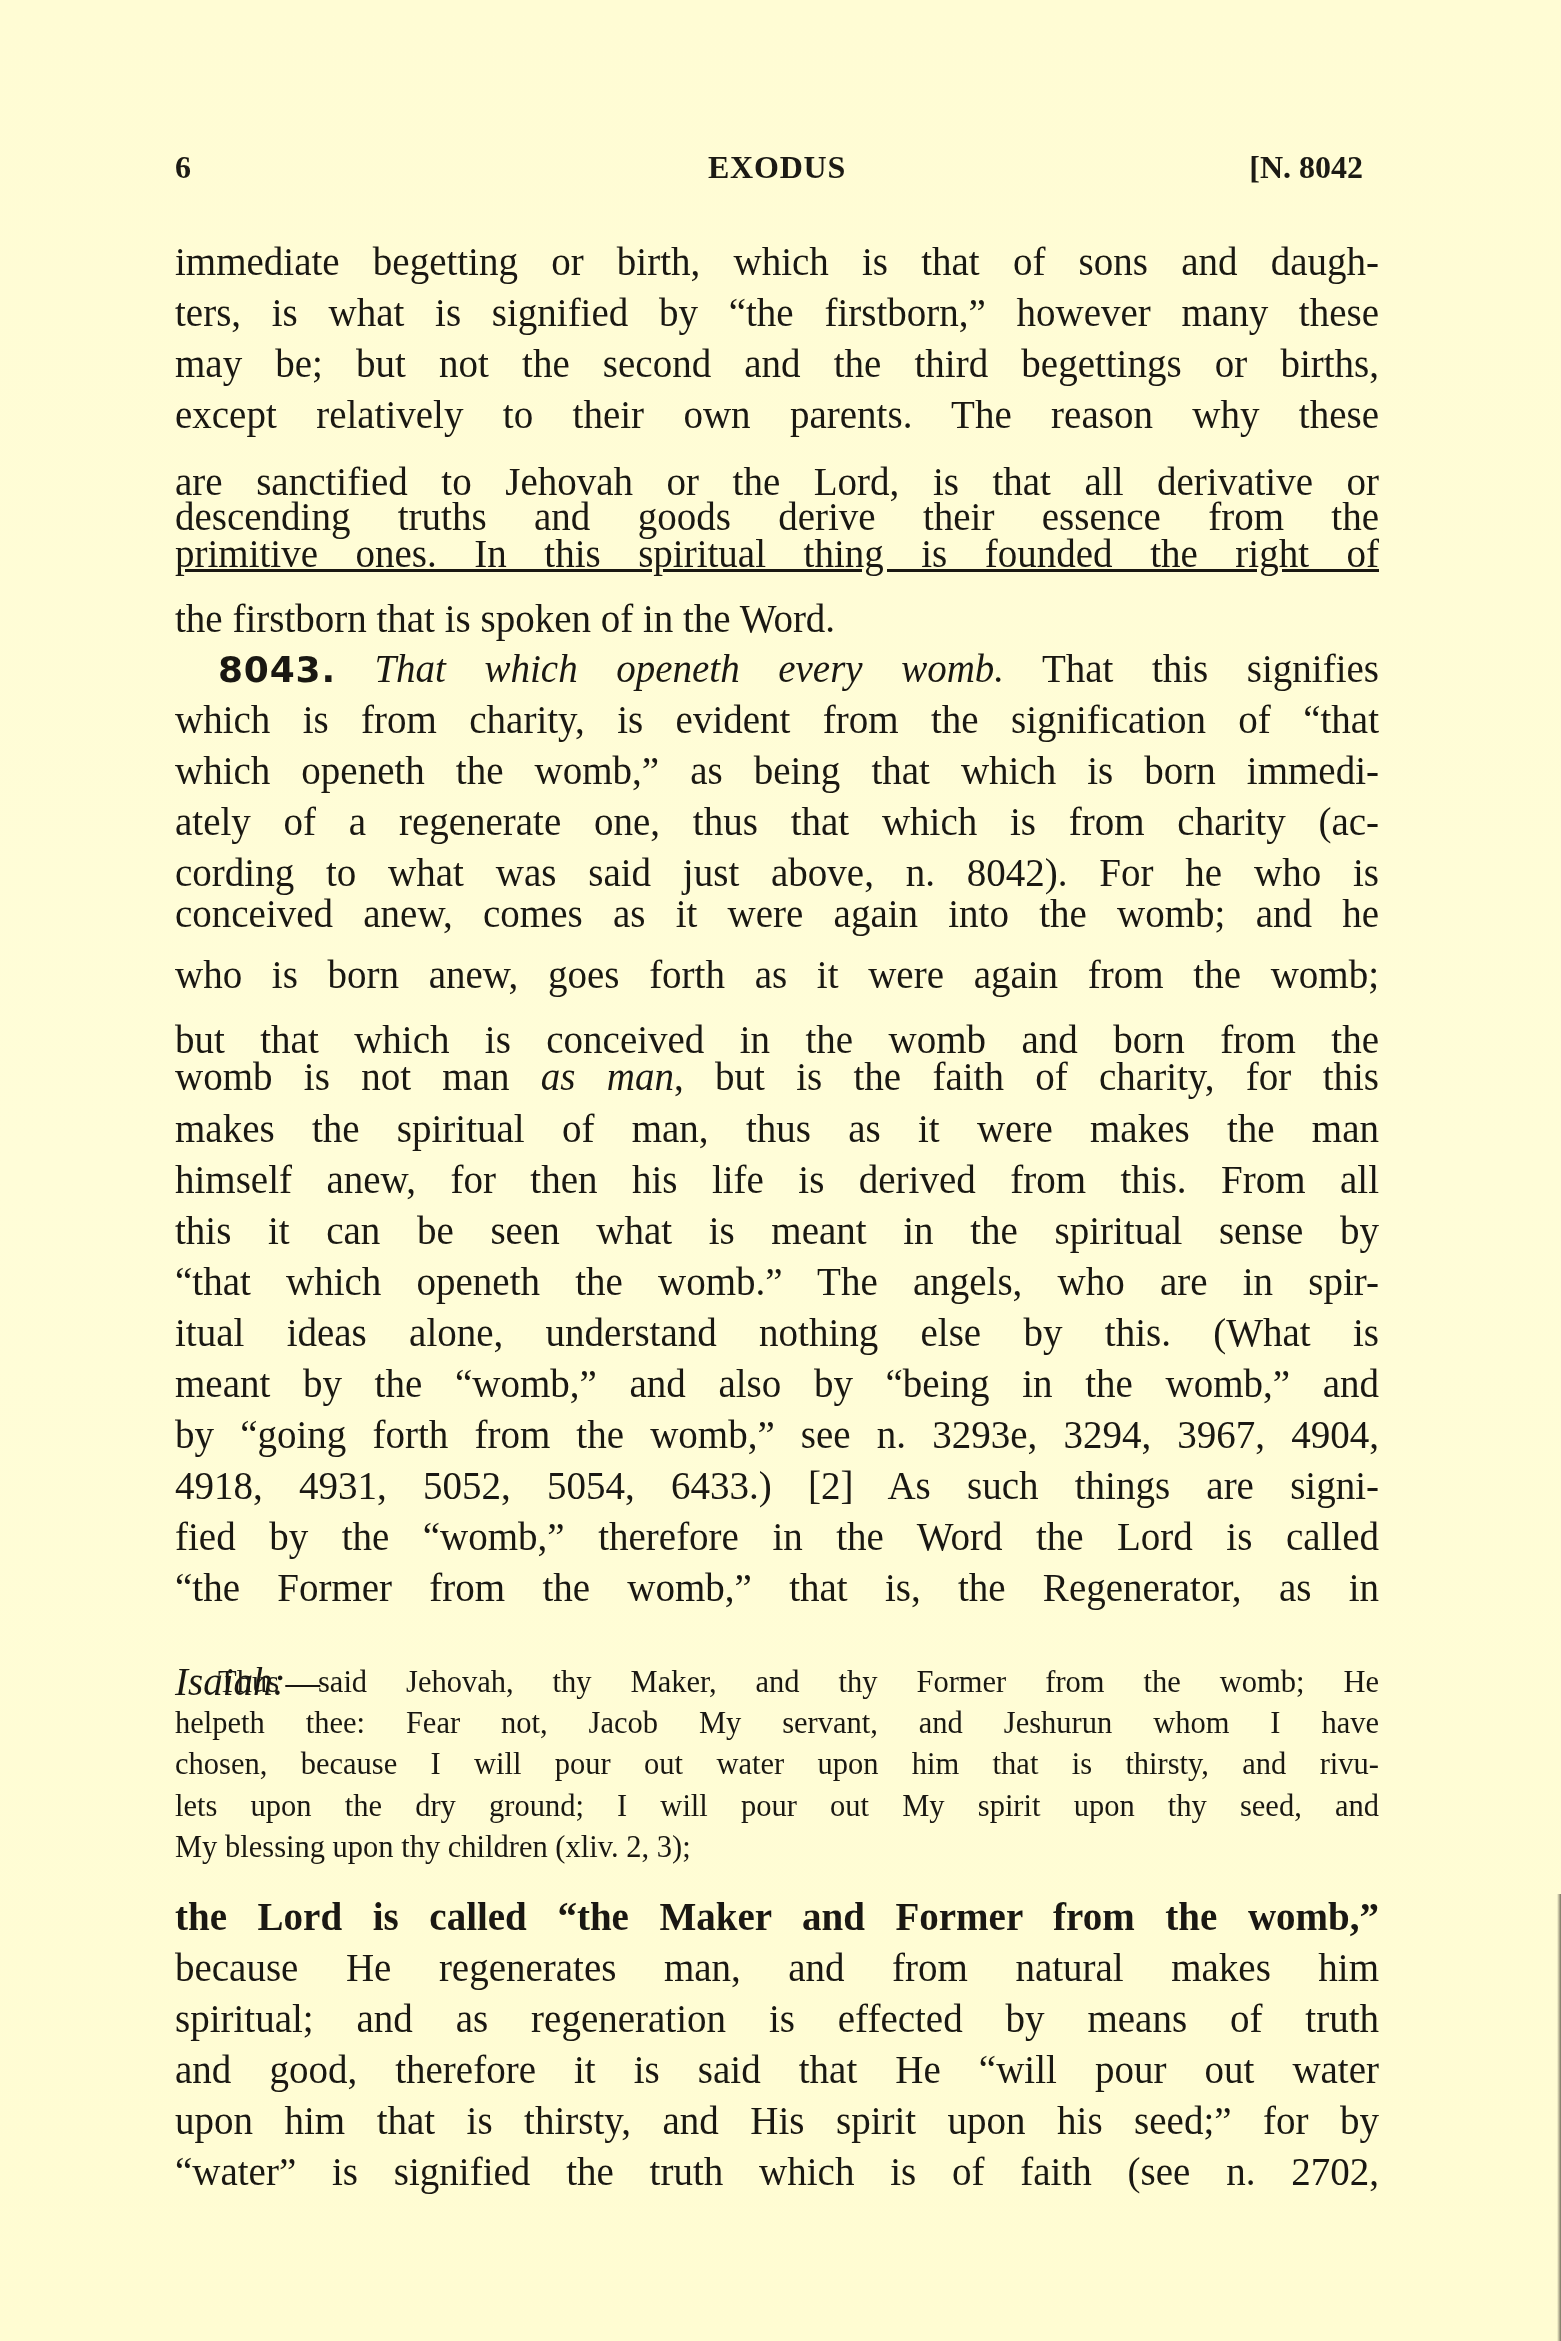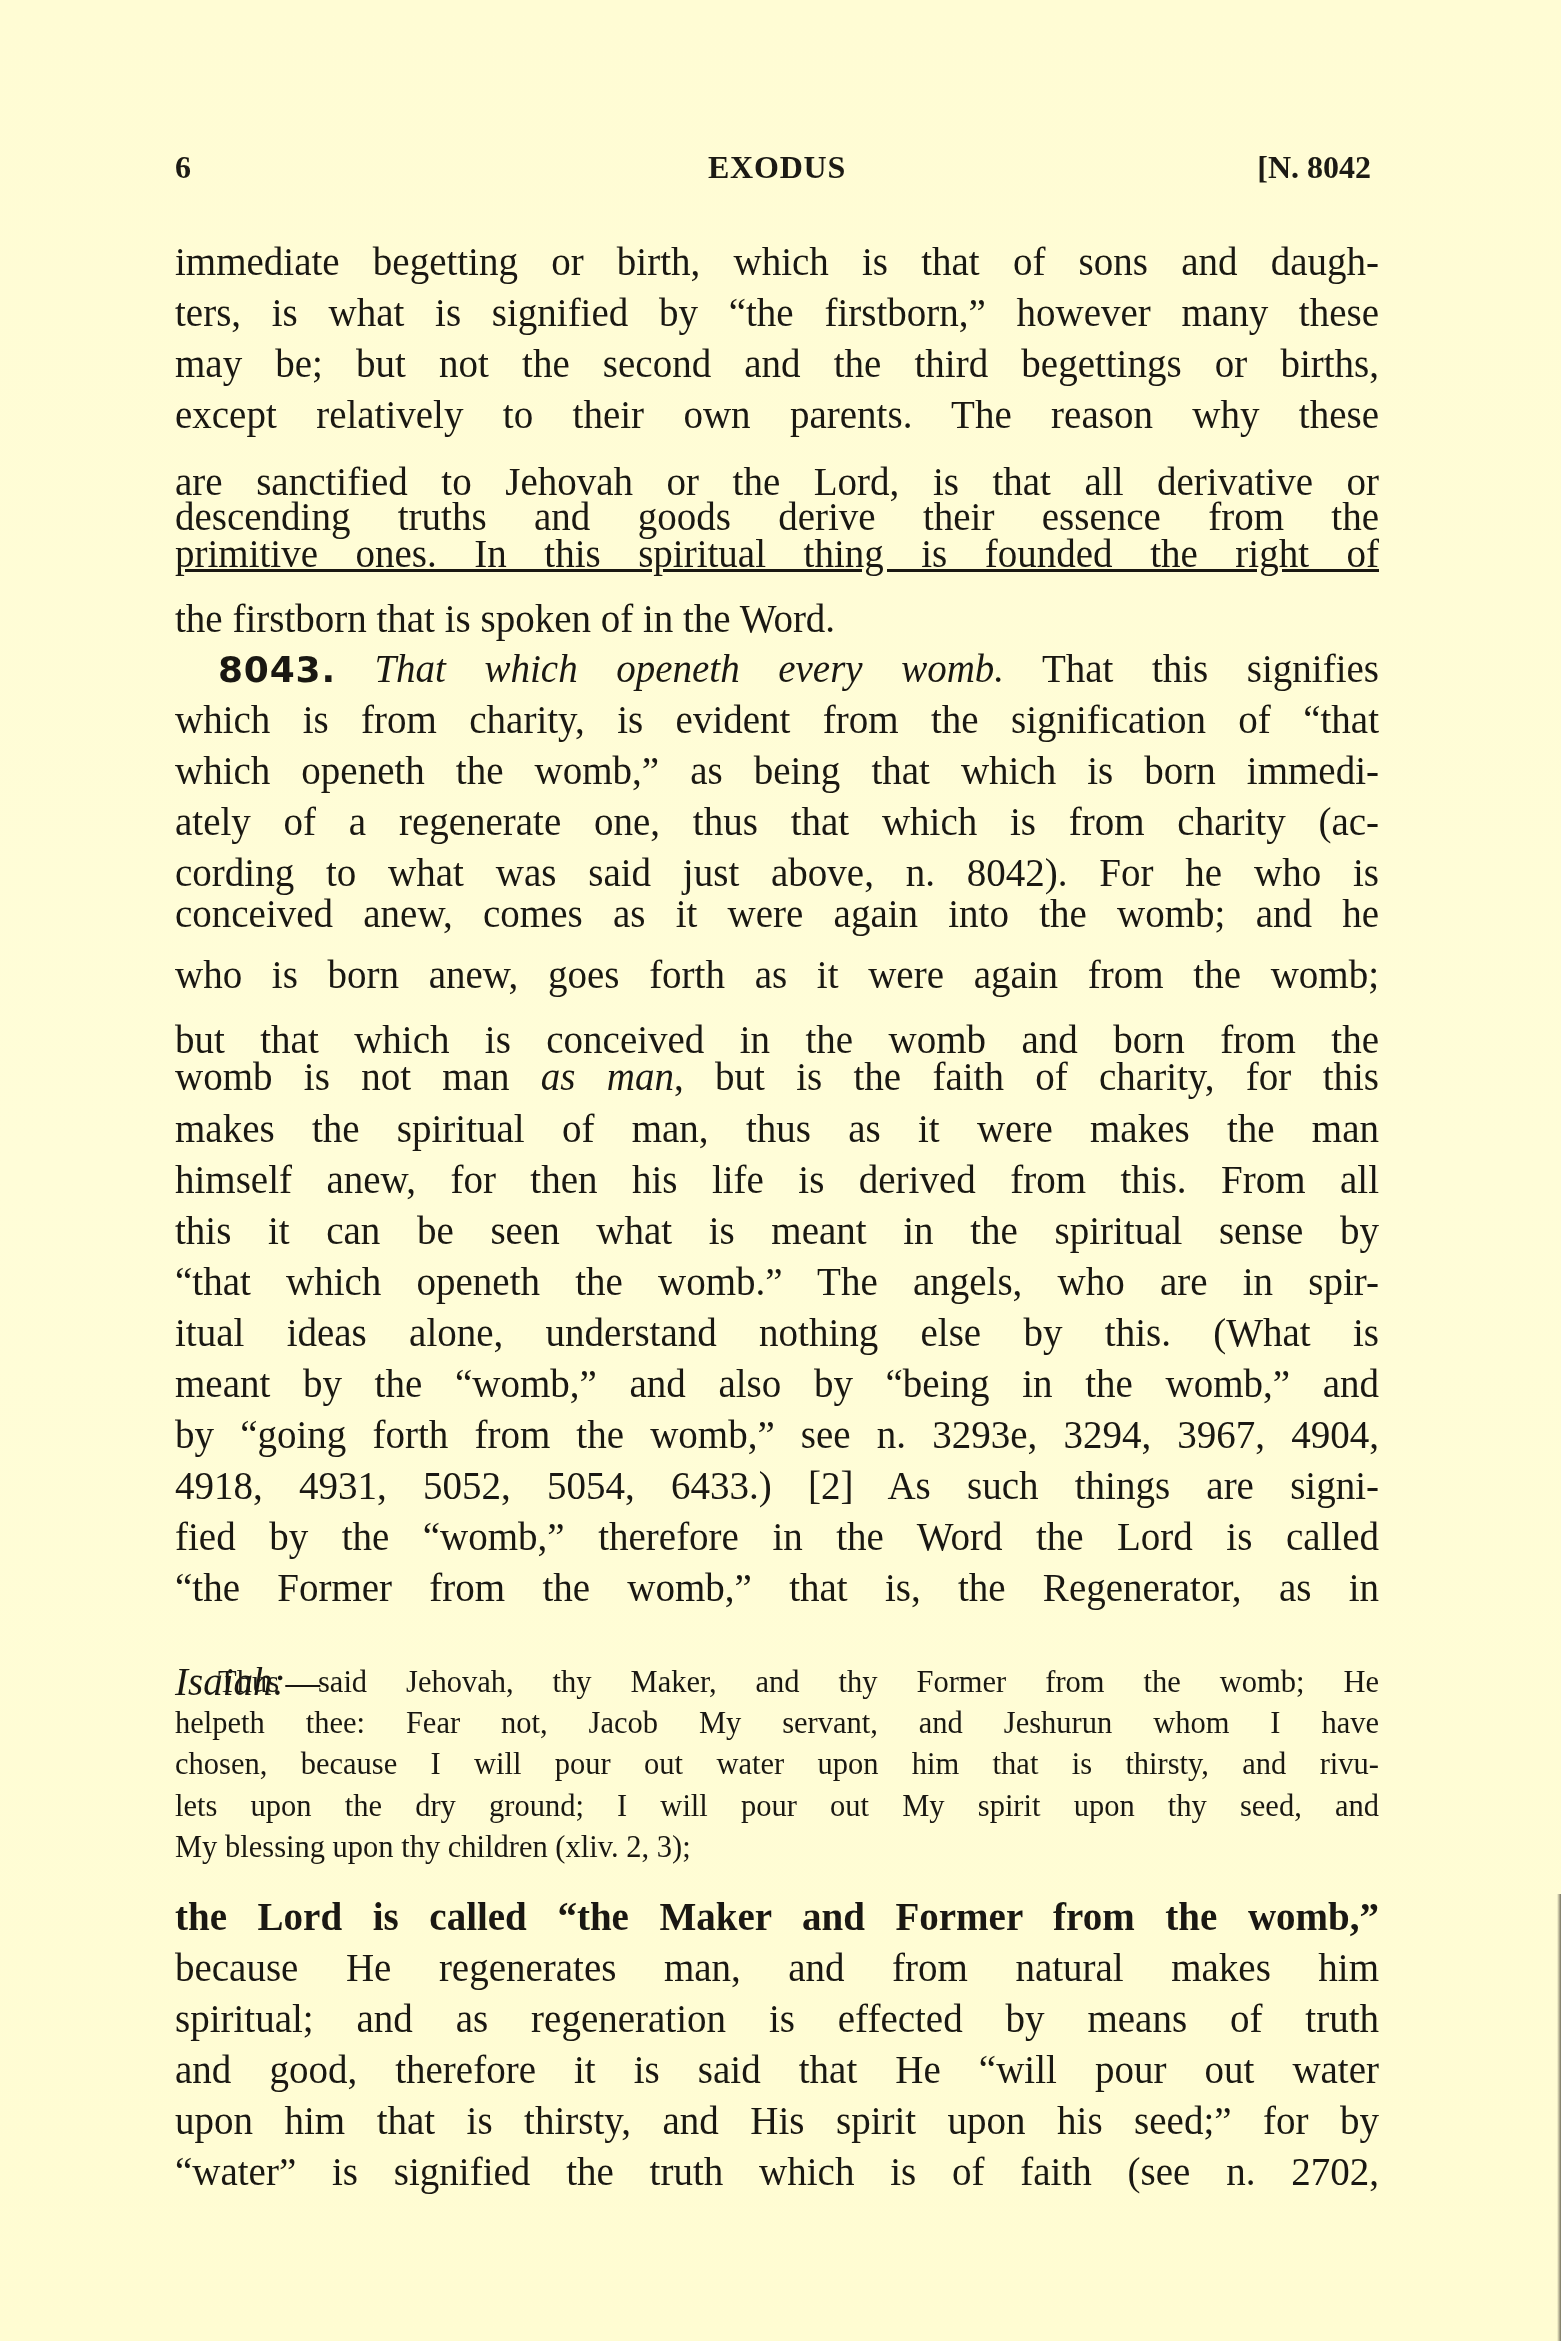--- a/index.html
+++ b/index.html
@@ -34,21 +34,21 @@
       top: 147px;
       width: 1204px;
       height: 41px;
       font-family: "Liberation Serif", serif;
       font-weight: bold;
       font-size: 32px;
       line-height: 41px;
     }
     .running-head .folio { position: absolute; left: 0; top: 0; }
     .running-head .title { position: absolute; left: 0; width: 100%; text-align: center; top: 0; letter-spacing: 0.8px; }
-    .running-head .ref { position: absolute; right: 8px; top: 0; }
+    .running-head .ref { position: absolute; right: 16px; top: 0; }
 
     .body-text {
       position: absolute;
       left: 175px;
       width: 1204px;
       font-family: "Liberation Serif", serif;
       font-size: 39px;
       color: #1a1812;
     }
     .line {

